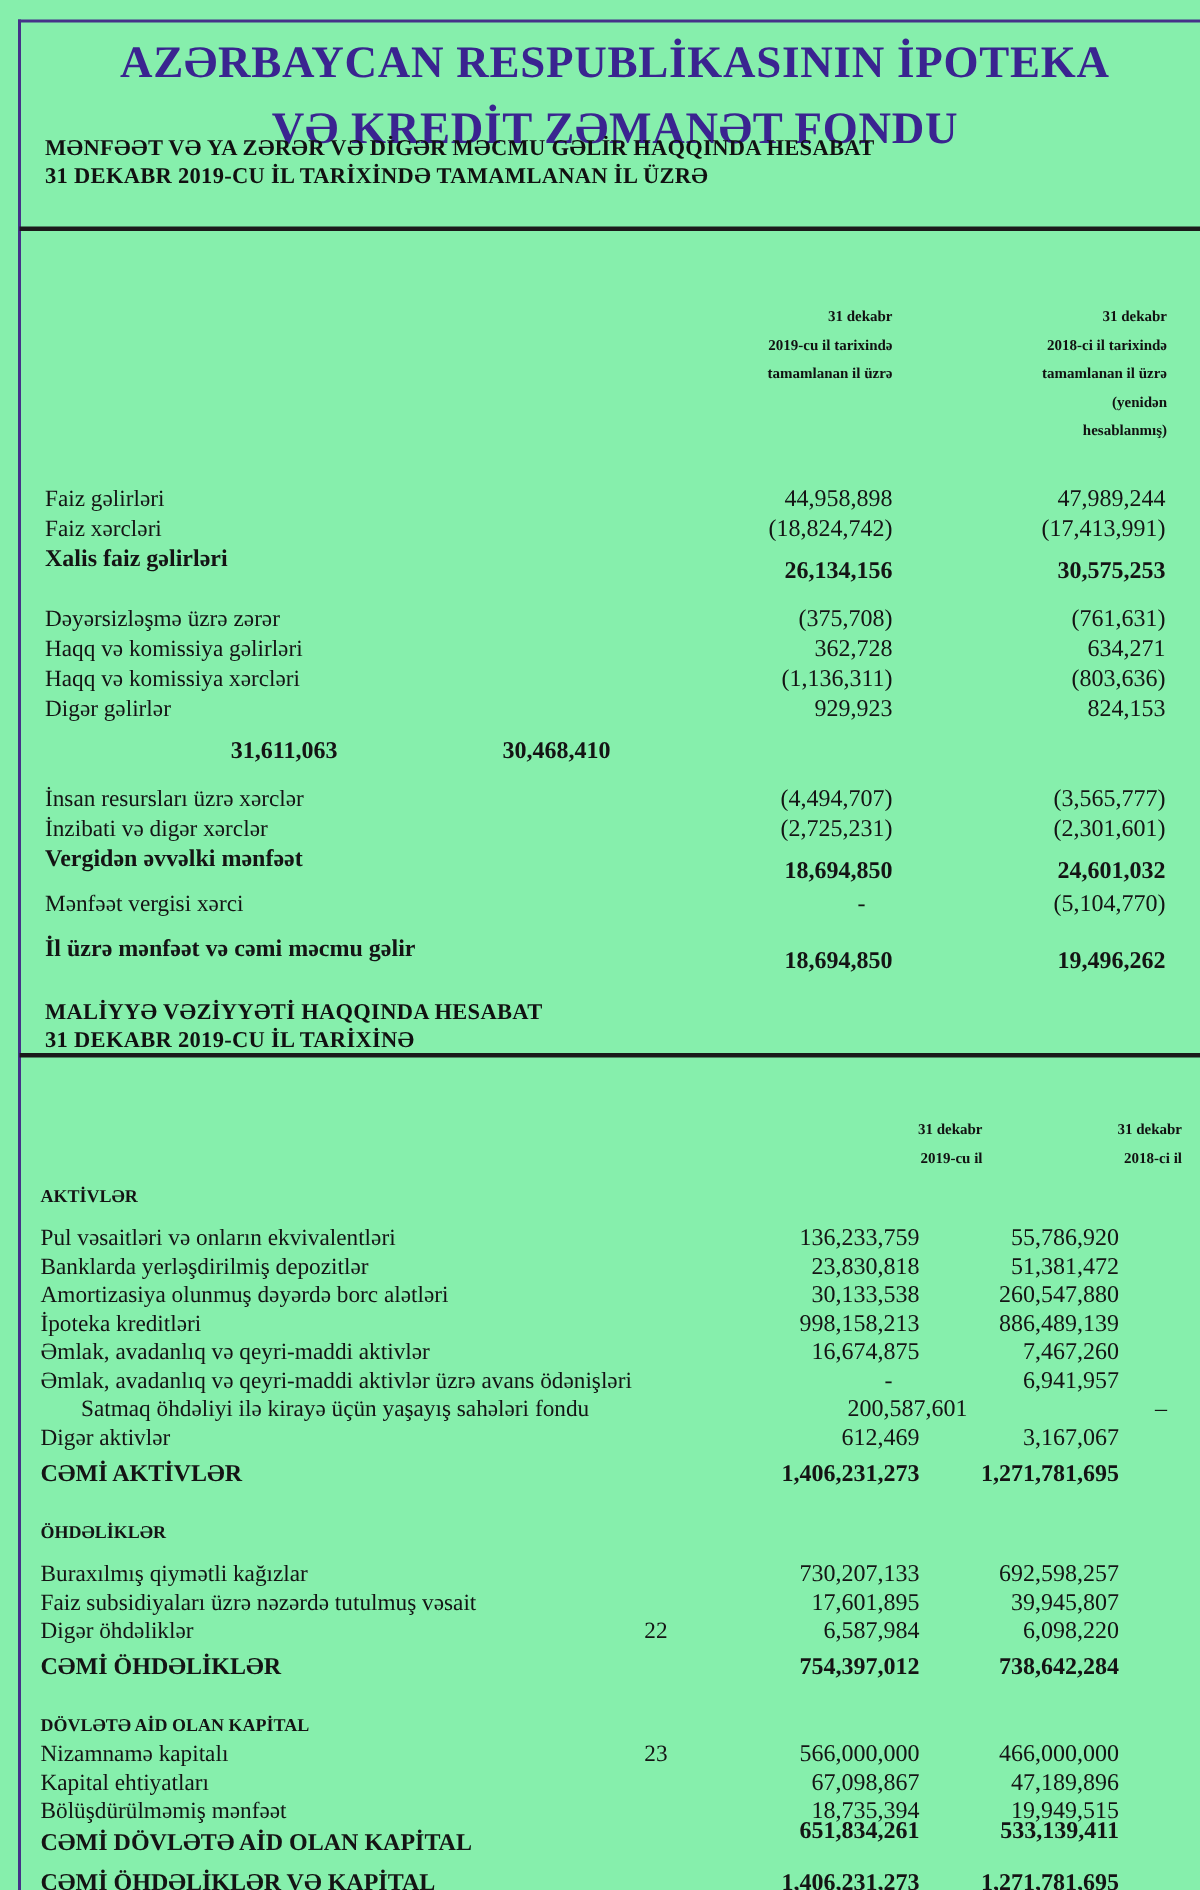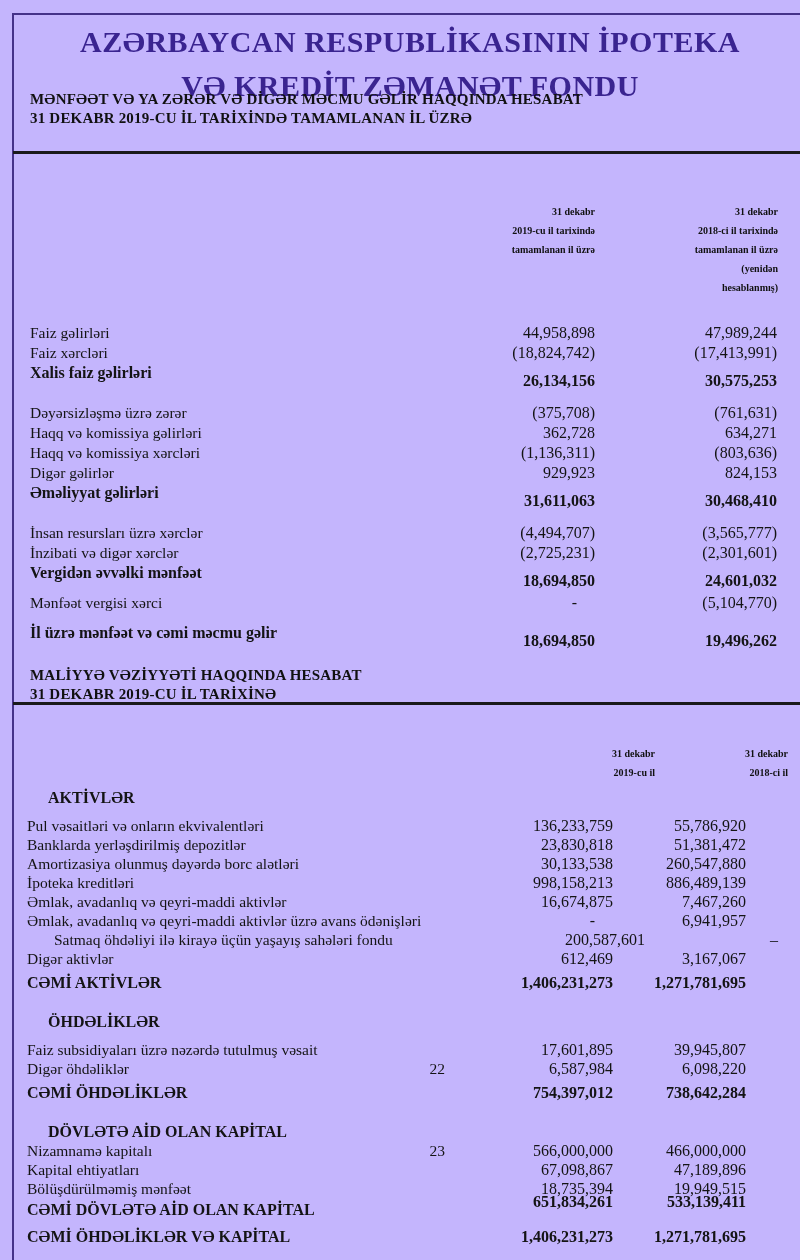--- a/index.html
+++ b/index.html
@@ -1,19 +1,19 @@
 <!DOCTYPE html>
 <html><head>
 <meta charset="utf-8">
 <style>
   html,body{margin:0;padding:0;background:#fff;}
   .page{
     position:relative;
     width:800px;height:1260px;
-    background:#c4b5fd;
+    background:#86efac;
     overflow:hidden;
     font-family:"Liberation Serif","DejaVu Serif",serif;
     color:#141414;
   }
   
   .border-top{position:absolute;top:13px;left:12px;right:0;height:2px;background:#453289;}
   .border-left{position:absolute;top:13px;left:12px;width:2px;bottom:0;background:#453289;}
 
   .org-title{
     position:absolute;top:20px;left:20px;right:0;
@@ -64,21 +64,21 @@
   .t2 .num.n2{width:133px;}
 
   .row.total{font-weight:bold;}
   .row.total .lab{font-size:16px;}
   .t1 .row.total .num{position:relative;top:8px;}
   .t2 .row.total{margin-top:0;}
   .t2 .row.total.up{margin-top:2px;}
   .t2 .row.total.up .num{position:relative;top:-8px;}
   .t2 .row.grand{margin-top:3px;}
 
-  .row.section .lab{font-weight:bold;font-size:16px;width:auto;margin-left:21px;}
+  .row.section .lab{font-weight:bold;font-size:12px;width:auto;}
   .t2 .row.section{height:22px;margin-bottom:6px;}
   .t2 .row.section.tight{height:19px;margin-bottom:0;}
 
   .row.spacer{height:20px;}
   .t1 .row.spacer.sm{height:10px;}
   .t2 .row.spacer{height:20px;}
   .t2 .row.spacer.sm{height:5px;}
 
   .num .dash{padding-right:18px;display:inline-block;}
 </style>
@@ -140,21 +140,20 @@
         <div class="c lab">Haqq və komissiya xərcləri</div>
         <div class="c num n1">(1,136,311)</div>
         <div class="c num n2">(803,636)</div>
       </div>
       <div class="row item">
         <div class="c lab">Digər gəlirlər</div>
         <div class="c num n1">929,923</div>
         <div class="c num n2">824,153</div>
       </div>
       <div class="row total">
-        <div class="c lab">Əməliyyat gəlirləri</div>
         <div class="c num n1">31,611,063</div>
         <div class="c num n2">30,468,410</div>
       </div>
       <div class="row spacer"></div>
       <div class="row item">
         <div class="c lab">İnsan resursları üzrə xərclər</div>
         <div class="c num n1">(4,494,707)</div>
         <div class="c num n2">(3,565,777)</div>
       </div>
       <div class="row item">
@@ -251,20 +250,26 @@
         <div class="c note"></div>
         <div class="c num n1">1,406,231,273</div>
         <div class="c num n2">1,271,781,695</div>
       </div>
       <div class="row spacer"></div>
       <div class="row section">
         <div class="c lab">ÖHDƏLİKLƏR</div>
         <div class="c note"></div>
       </div>
       <div class="row item">
+        <div class="c lab">Buraxılmış qiymətli kağızlar</div>
+        <div class="c note"></div>
+        <div class="c num n1">730,207,133</div>
+        <div class="c num n2">692,598,257</div>
+      </div>
+      <div class="row item">
         <div class="c lab">Faiz subsidiyaları üzrə nəzərdə tutulmuş vəsait</div>
         <div class="c note"></div>
         <div class="c num n1">17,601,895</div>
         <div class="c num n2">39,945,807</div>
       </div>
       <div class="row item">
         <div class="c lab">Digər öhdəliklər</div>
         <div class="c note">22</div>
         <div class="c num n1">6,587,984</div>
         <div class="c num n2">6,098,220</div>

